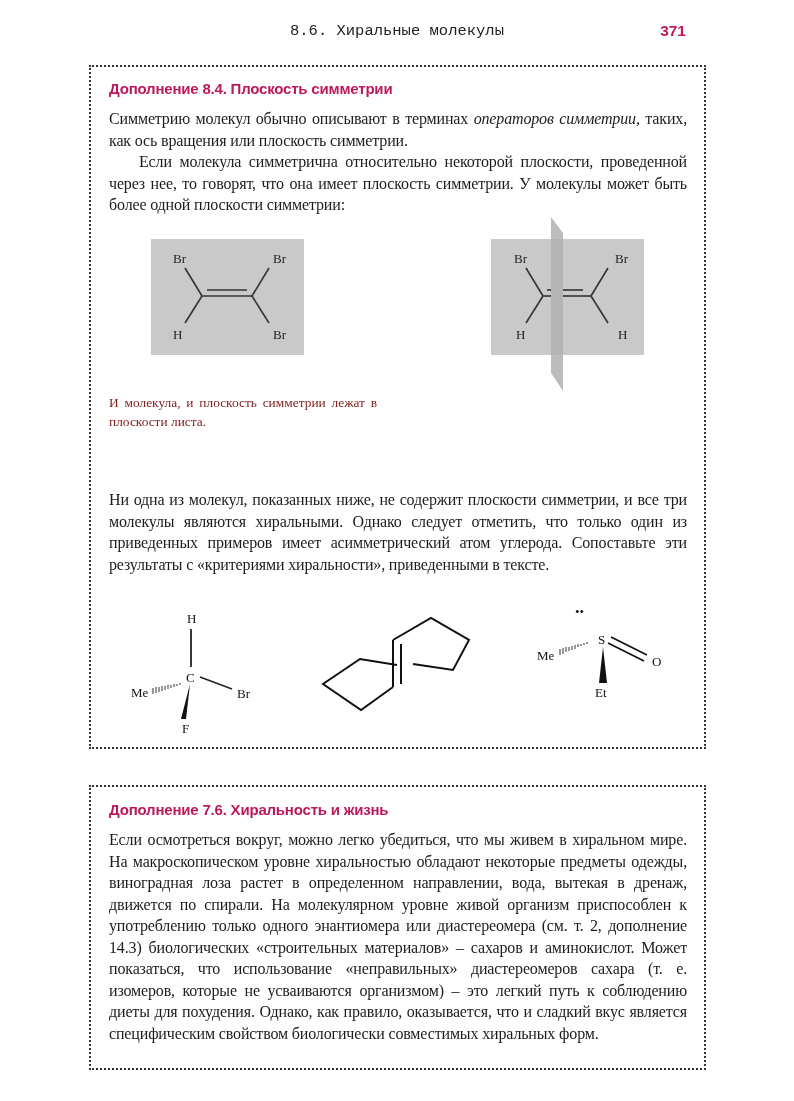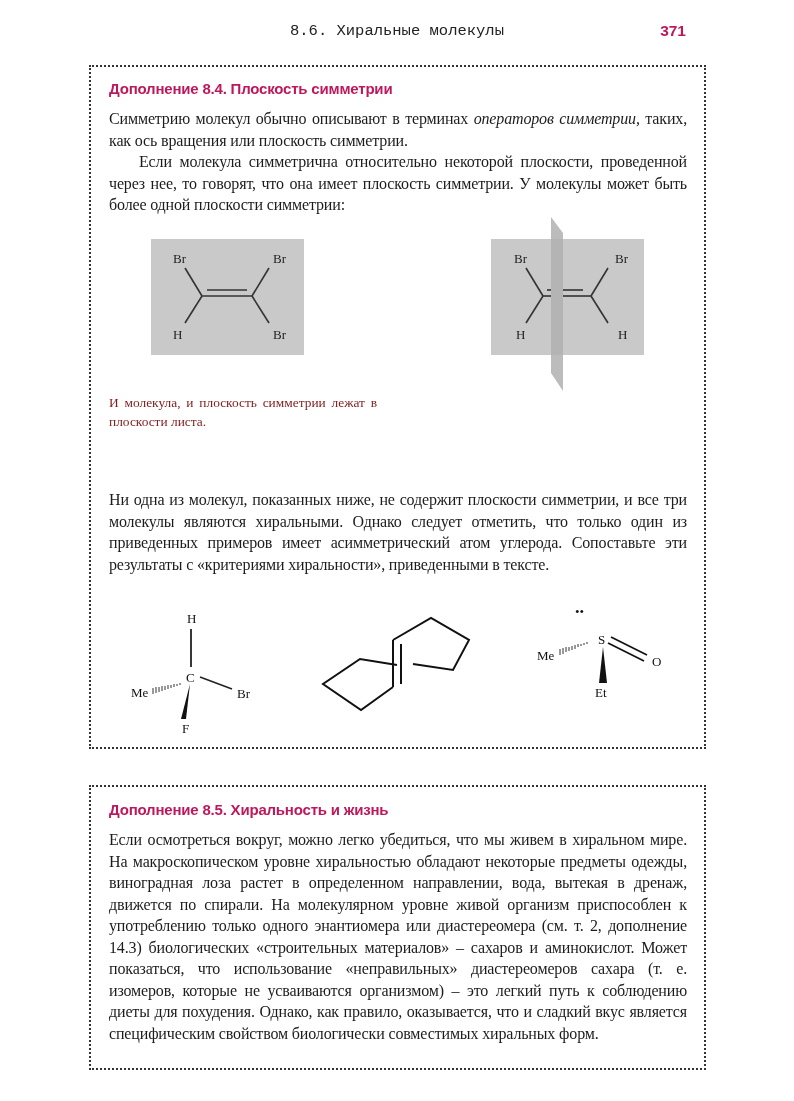--- a/index.html
+++ b/index.html
@@ -132,15 +132,15 @@
         <line x1="48" y1="42" x2="48" y2="46"></line>
       <line x1="51" y1="41" x2="51" y2="44"></line>
         <line x1="54" y1="41" x2="54" y2="43"></line>
       <line x1="57" y1="40" x2="57" y2="42"></line>
         <line x1="60" y1="39" x2="60" y2="41"></line>
     </g>
   </svg>
 </div>
 
 <div class="box" id="box2">
-  <div class="box-title" style="top:14px;">Дополнение 8.5. Хиральность и жизнь</div>
+  <div class="box-title" style="top:14px;">Дополнение 7.6. Хиральность и жизнь</div>
   <div class="para" style="top:42px;">Если осмотреться вокруг, можно легко убедиться, что мы живем в хиральном мире. На макроскопическом уровне хиральностью обладают некоторые предметы одежды, виноградная лоза растет в определенном направлении, вода, вытекая в дренаж, движется по спирали. На молекулярном уровне живой организм приспособлен к употреблению только одного энантиомера или диастереомера (см. т. 2, дополнение 14.3) биологических «строительных материалов» – сахаров и аминокислот. Может показаться, что использование «неправильных» диастереомеров сахара (т. е. изомеров, которые не усваиваются организмом) – это легкий путь к соблюдению диеты для похудения. Однако, как правило, оказывается, что и сладкий вкус является специфическим свойством биологически совместимых хиральных форм.</div>
 </div>
 
 </body></html>

